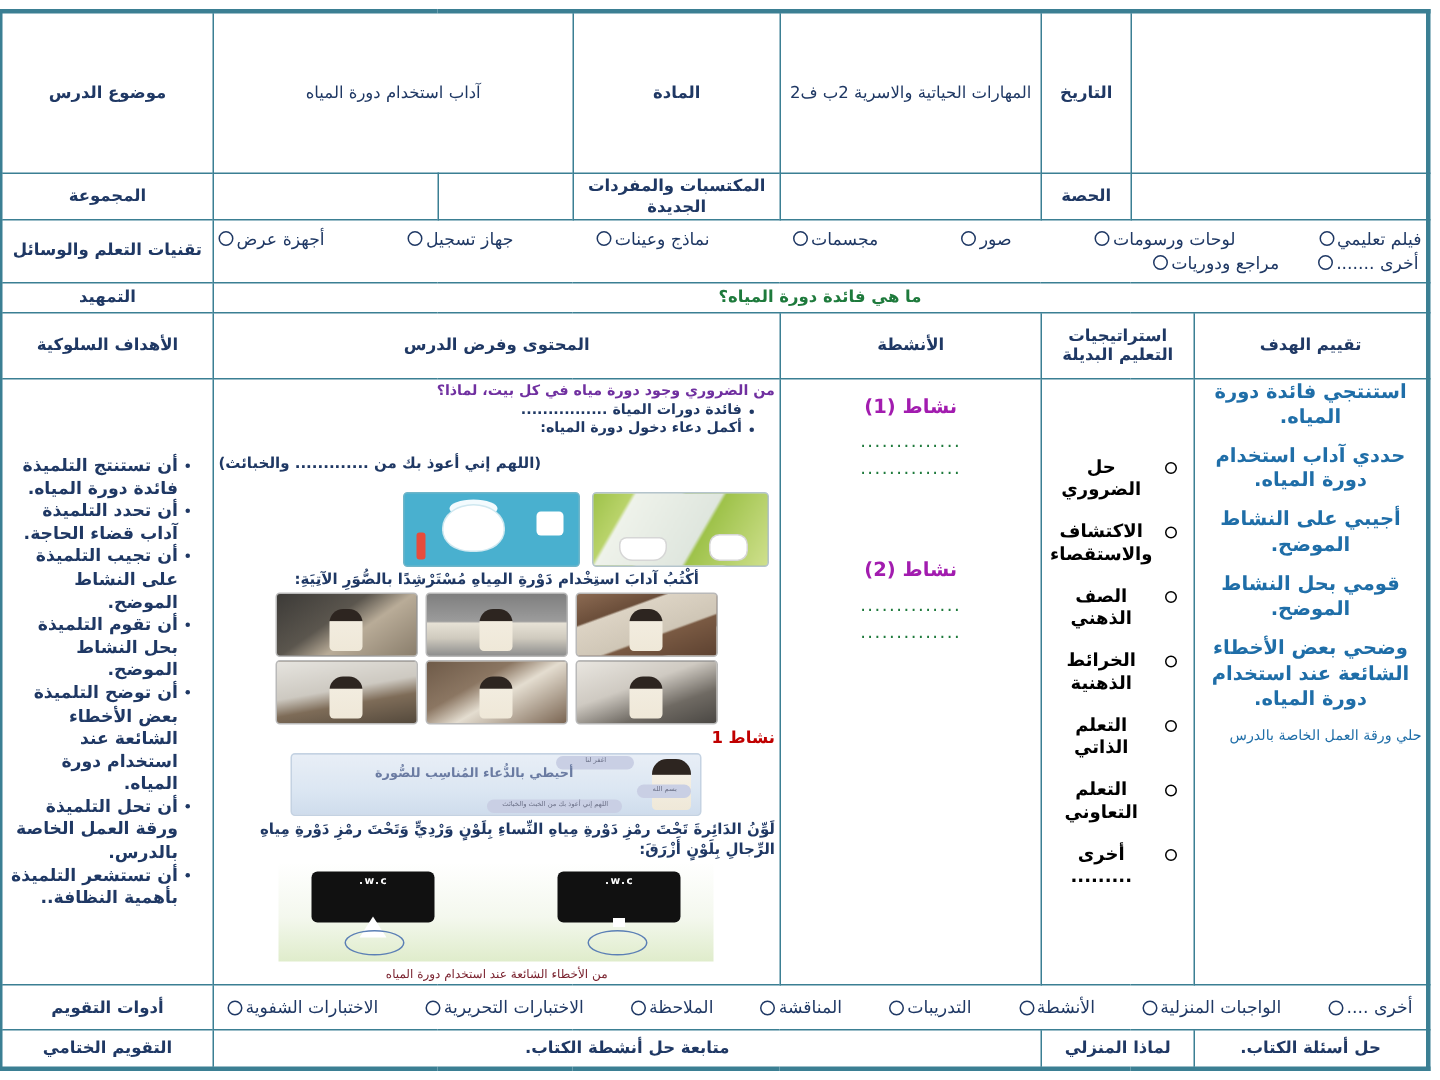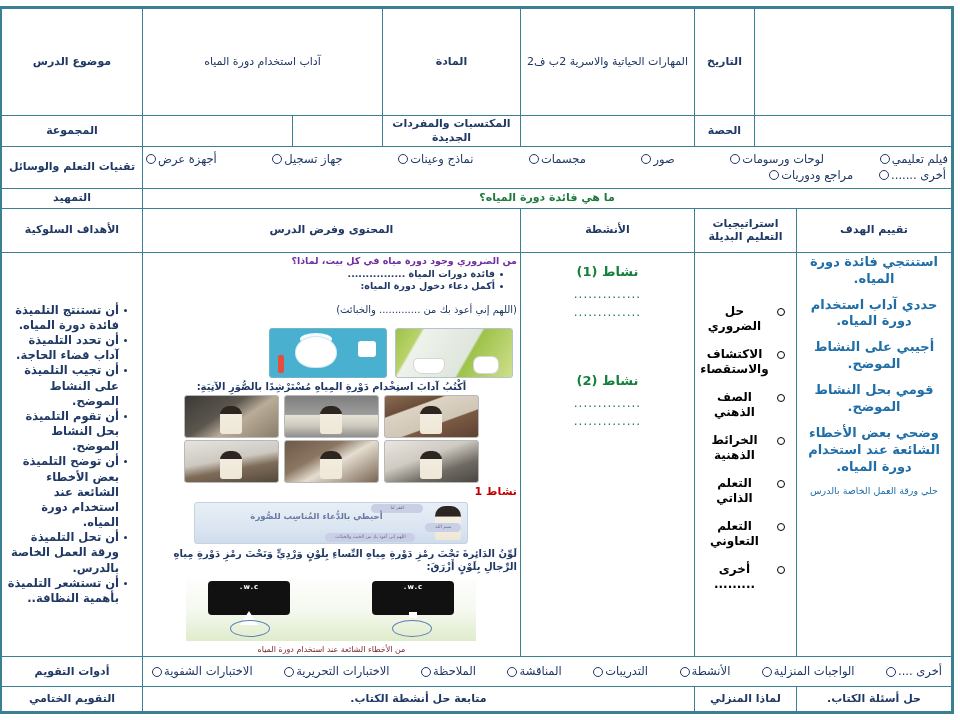--- a/index.html
+++ b/index.html
@@ -47,43 +47,43 @@
     margin-bottom:0px;padding-right:8px;text-align:right;
   }
   .objlist li:before{
     content:"";position:absolute;right:0;top:6px;width:3px;height:3px;border-radius:50%;
     background:#1f3864;
   }
   .evalcell{text-align:center;padding:4px 4px;}
   .evalitem{
     color:#1f6ea8;font-weight:bold;font-size:13px;line-height:1.3;margin-bottom:9px;text-align:center;
   }
-  .evalnote{color:#1f6ea8;font-size:9.5px;font-weight:normal;line-height:1.25;text-align:center;}
+  .evalnote{color:#1f6ea8;font-size:9.5px;font-weight:normal;line-height:1.25;text-align:right;}
   
   .stratlist{margin:0;padding:0;list-style:none;text-align:right;}
   .stratlist li{
     color:#000;font-weight:bold;font-size:12px;line-height:1.25;margin-bottom:13px;
     padding-right:22px;position:relative;text-align:center;
   }
   .stratlist li:before{
     content:"";position:absolute;right:8px;top:4px;width:6px;height:6px;border:1px solid #000;
     border-radius:50%;
   }
   
   .actwrap{text-align:center;padding-top:10px;}
-  .actname{color:#15803d;font-weight:bold;font-size:13px;margin-bottom:5px;}
+  .actname{color:#a21caf;font-weight:bold;font-size:13px;margin-bottom:5px;}
   .actdots{color:#1e7a3c;font-size:12px;letter-spacing:1px;line-height:1.5;}
   .actgap{height:52px;}
   
   .content{padding:3px 4px 2px 4px;text-align:right;}
   .c-q{color:#7030a0;font-weight:bold;font-size:9.5px;text-align:right;margin:1px 0 1px 0;}
   .c-ul{margin:0;padding:0 14px 0 0;list-style:none;}
   .c-ul li{position:relative;color:#1f3864;font-weight:bold;font-size:9.5px;line-height:1.35;text-align:right;padding-right:8px;}
   .c-ul li:before{content:"";position:absolute;right:0;top:5px;width:3px;height:3px;background:#1f3864;border-radius:50%;}
-  .c-dua{color:#1f3864;font-weight:normal;font-size:10px;text-align:right;margin:11px 0;}
+  .c-dua{color:#1f3864;font-weight:bold;font-size:10px;text-align:left;margin:11px 0;}
   .c-instr{color:#1f3864;font-weight:bold;font-size:10px;text-align:center;margin:3px 0 2px 0;}
   .c-instr2{color:#1f3864;font-weight:bold;font-size:10px;text-align:right;margin:2px 0;line-height:1.3;}
   .c-act{color:#c00000;font-weight:bold;font-size:11px;text-align:right;margin:2px 0;}
   .c-foot{color:#7b2430;font-size:8px;text-align:center;margin-top:4px;}
 
   
   .photorow{display:flex;gap:5px;justify-content:center;margin:2px 0;}
   .photo{width:93px;height:41px;border-radius:3px;border:1px solid #b9b9b9;position:relative;overflow:hidden;}
   .ph-a{background:linear-gradient(160deg,#8b6a52 0%,#6b4e3a 28%,#dcd3c4 30%,#cfc6b6 62%,#7a5a43 64%,#5d4231 100%);}
   .ph-b{background:linear-gradient(180deg,#7f7f7f 0%,#9c9c9c 45%,#e7e2d6 47%,#cfcabe 72%,#8e8e8e 100%);}

